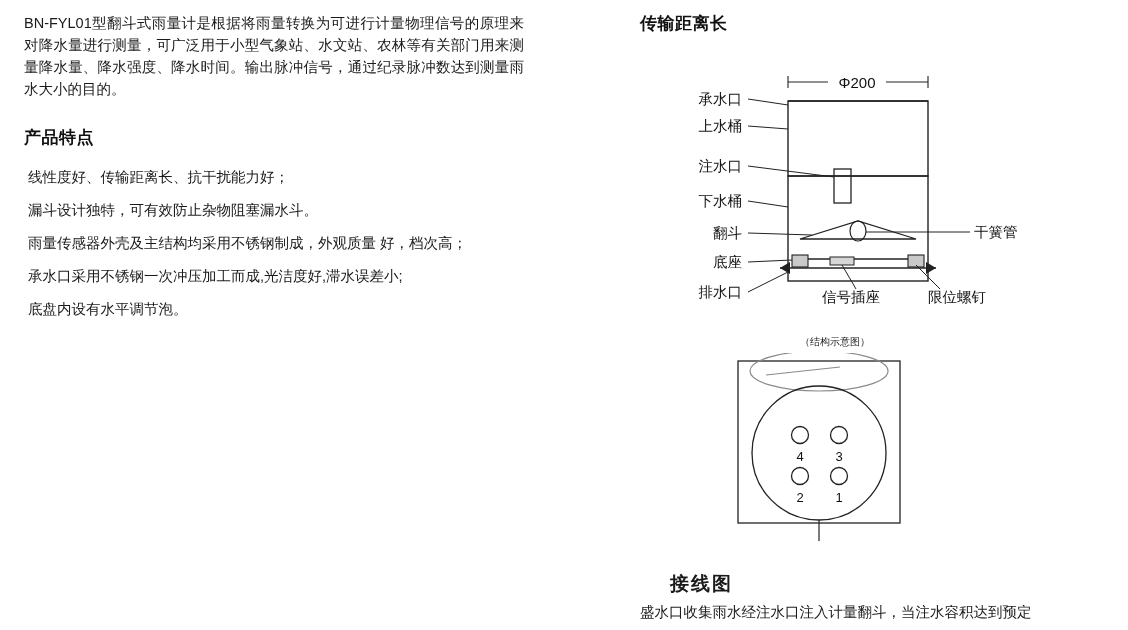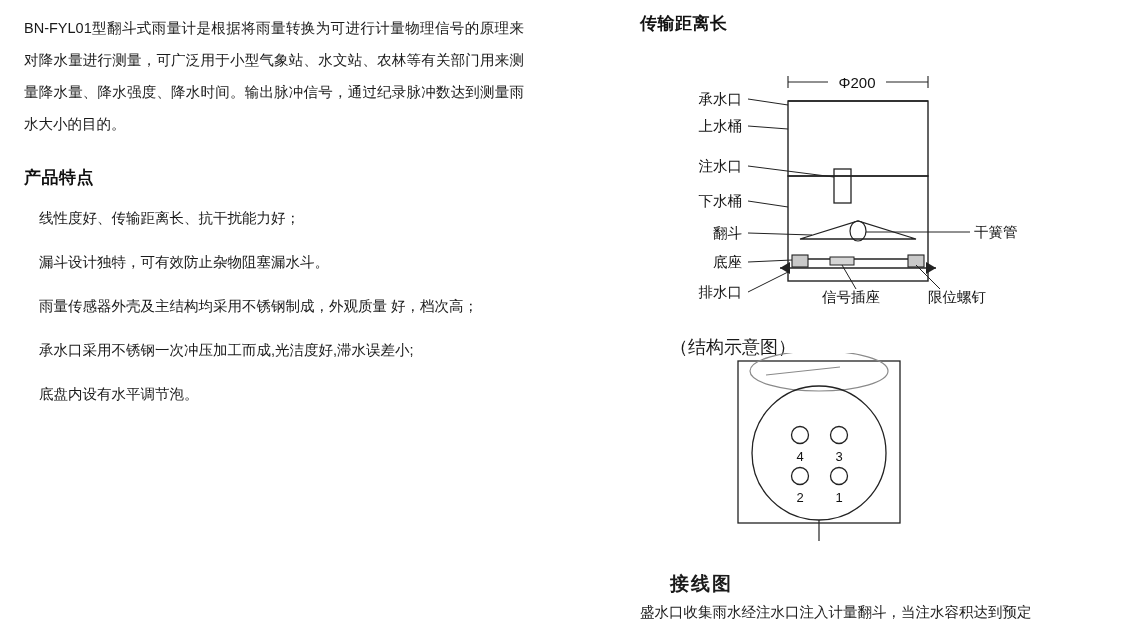--- a/index.html
+++ b/index.html
@@ -37,43 +37,44 @@
     font-weight: bold;
     margin: 0 0 14px 0;
     letter-spacing: 0.5px;
     color: #111;
   }
   .section-title.second {
     margin-top: 26px;
   }
   p.body-text {
     font-size: 14.5px;
-    line-height: 32px;
+    line-height: 22px;
     margin: 0;
     text-align: justify;
     color: #1a1a1a;
   }
   .feature-list p {
     font-size: 14.5px;
     line-height: 29px;
-    margin: 15px;
+    margin: 4px;
     color: #1a1a1a;
   }
   .feature-block {
     margin-bottom: 2px;
   }
   
   .diagram-wrap {
     position: relative;
     width: 470px;
     height: 290px;
     margin-top: 10px;
   }
   .diagram-caption {
-    font-size: 18px;
+    text-align: center;
+    font-size: 10px;
     margin-top: 2px;
     width: 330px;
     margin-left: 30px;
   }
   .wiring-wrap {
     position: relative;
     width: 470px;
     height: 215px;
     margin-top: 14px;
   }

